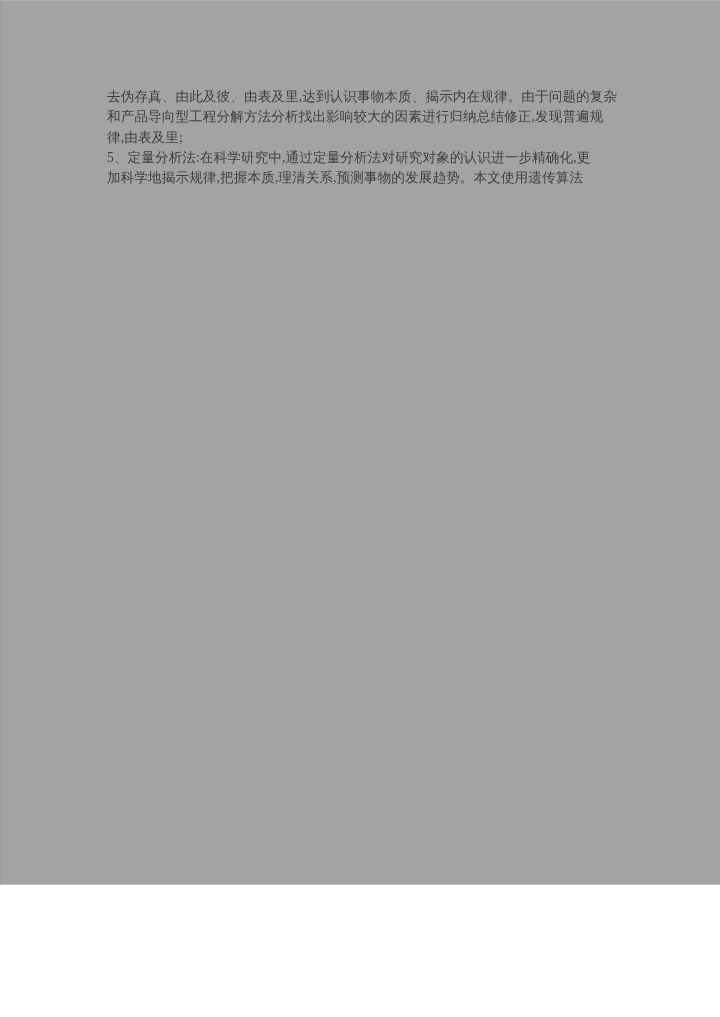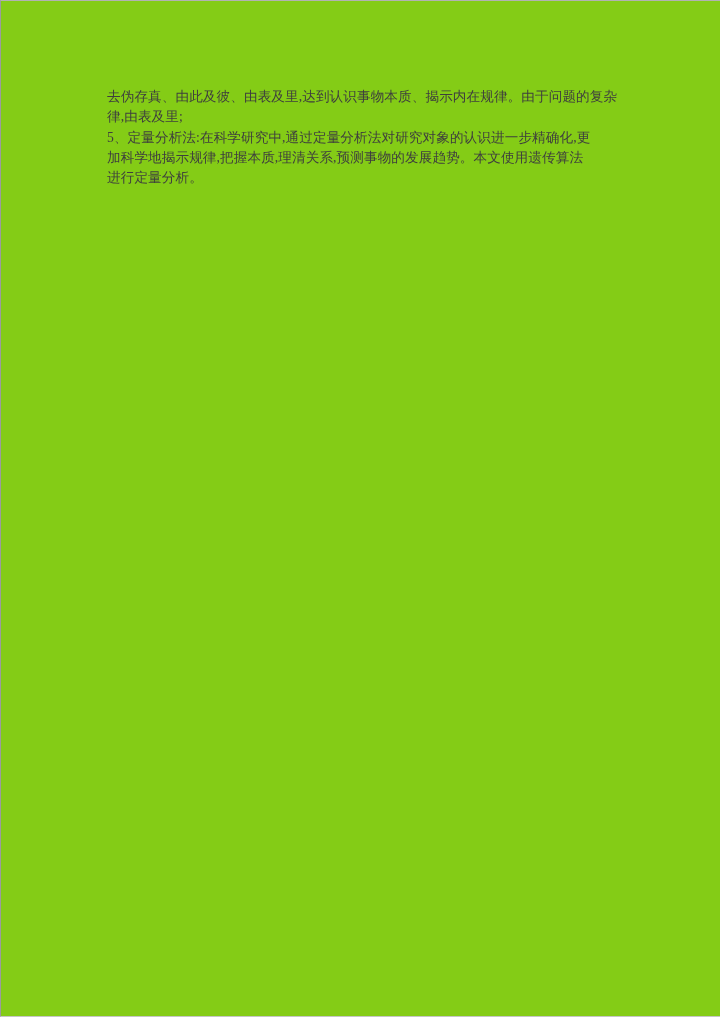--- a/index.html
+++ b/index.html
@@ -6,23 +6,23 @@
     margin: 0;
     padding: 0;
     width: 720px;
     height: 1017px;
     background: #ffffff;
     overflow: hidden;
   }
   .page {
     position: relative;
     width: 720px;
-    height: 1017px;
+    height: 885px;
     box-sizing: border-box;
-    background: #84cc16;
+    background: #a3a3a3;
     border-top: 1px solid #b2b2b2;
     border-left: 1px solid #9c9c9c;
     border-bottom: 1px solid #c6c6c6;
   }
   .text-block {
     position: absolute;
     left: 106px;
     top: 86px;
     width: 516px;
     color: #3e3e3e;
@@ -34,18 +34,18 @@
   .text-line {
     white-space: pre;
   }
 </style>
 </head>
 <body>
 
 <div class="page">
   <div class="text-block">
     <div class="text-line">去伪存真、由此及彼、由表及里,达到认识事物本质、揭示内在规律。由于问题的复杂</div>
+    <div class="text-line">和产品导向型工程分解方法分析找出影响较大的因素进行归纳总结修正,发现普遍规</div>
     <div class="text-line">律,由表及里;</div>
     <div class="text-line">5、定量分析法:在科学研究中,通过定量分析法对研究对象的认识进一步精确化,更</div>
     <div class="text-line">加科学地揭示规律,把握本质,理清关系,预测事物的发展趋势。本文使用遗传算法</div>
-    <div class="text-line">进行定量分析。</div>
   </div>
 </div>
 
 </body></html>

